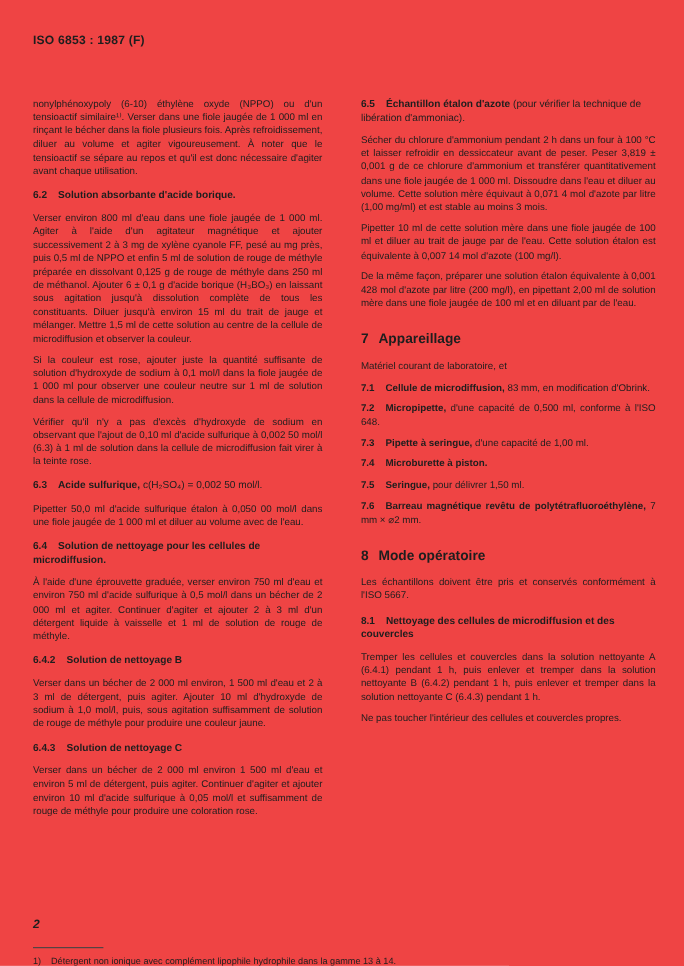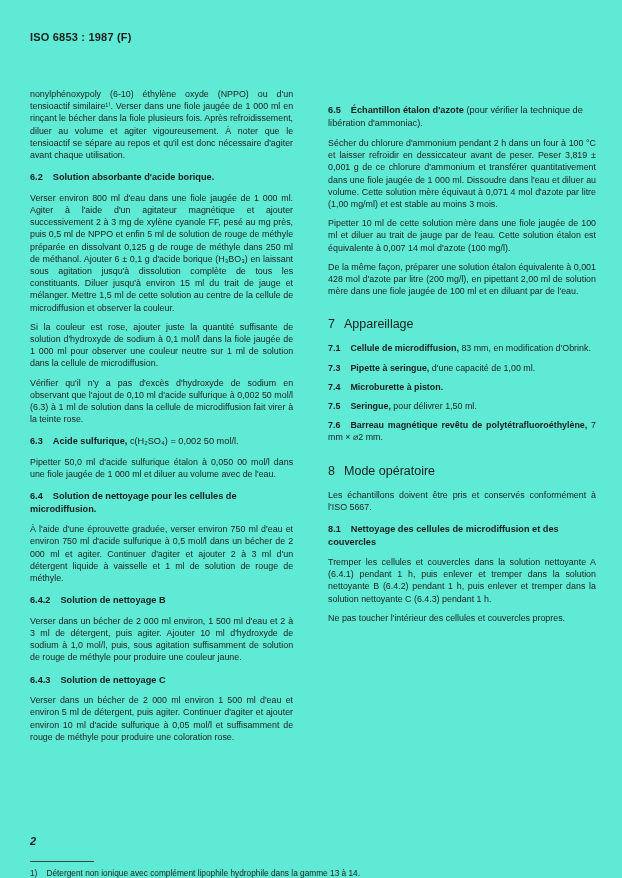--- a/index.html
+++ b/index.html
@@ -4,21 +4,21 @@
 <style>
   html,body { margin:0; padding:0; }
   body {
     background:#e8e8e6;
     font-family:"Liberation Sans","DejaVu Sans",sans-serif;
   }
   .page {
     position:relative;
     width:622px; height:878px;
     margin:0 auto;
-    background:#5eead4;
+    background:#ef4444;
     color:#1e1e1e;
     overflow:hidden;
   }
   .doc-header {
     position:absolute; top:31px; left:30px;
     font-size:11px; font-weight:bold; letter-spacing:.2px;
   }
   .columns {
     position:absolute; top:88px; left:30px;
     width:566px;
@@ -31,21 +31,21 @@
     margin:0 0 7px 0;
     text-align:justify;
   }
   .hsub {
     font-size:9.2px; font-weight:bold;
     margin:10px 0 8px 0;
     line-height:12.5px;
   }
   .hsub .num, .item .num { margin-right:10px; }
   .hbig {
-    font-size:12.5px; font-weight:normal;
+    font-size:12.5px; font-weight:bold;
     margin:20px 0 10px 0;
     line-height:15px;
   }
   .hbig .num { margin-right:9px; }
   .item { margin:0 0 10px 0; text-align:justify; }
   .b { font-weight:bold; }
   .rm { font-weight:normal; }
   .footnote-block {
     position:absolute; left:30px; top:822px; width:560px;
     font-size:8.3px; line-height:11px;margin-top:39px;
@@ -84,28 +84,30 @@
       <p>À l'aide d'une éprouvette graduée, verser environ 750 ml d'eau et environ 750 ml d'acide sulfurique à 0,5 mol/l dans un bécher de 2 000 ml et agiter. Continuer d'agiter et ajouter 2 à 3 ml d'un détergent liquide à vaisselle et 1 ml de solution de rouge de méthyle.</p>
 
       <h3 class="hsub"><span class="num">6.4.2</span><span>Solution de nettoyage B</span></h3>
       <p>Verser dans un bécher de 2 000 ml environ, 1 500 ml d'eau et 2 à 3 ml de détergent, puis agiter. Ajouter 10 ml d'hydroxyde de sodium à 1,0 mol/l, puis, sous agitation suffisamment de solution de rouge de méthyle pour produire une couleur jaune.</p>
 
       <h3 class="hsub"><span class="num">6.4.3</span><span>Solution de nettoyage C</span></h3>
       <p>Verser dans un bécher de 2 000 ml environ 1 500 ml d'eau et environ 5 ml de détergent, puis agiter. Continuer d'agiter et ajouter environ 10 ml d'acide sulfurique à 0,05 mol/l et suffisamment de rouge de méthyle pour produire une coloration rose.</p>
     </div>
 
     <div class="col col-right">
-      <h3 class="hsub" style="margin-top:16px"><span class="num">6.5</span><span>Échantillon étalon d'azote</span> <span class="rm">(pour vérifier la technique de libération d'ammoniac).</span></h3>
+      <h3 class="hsub" style="margin-top:0"><span class="num">6.5</span><span>Échantillon étalon d'azote</span> <span class="rm">(pour vérifier la technique de libération d'ammoniac).</span></h3>
       <p>Sécher du chlorure d'ammonium pendant 2 h dans un four à 100 °C et laisser refroidir en dessiccateur avant de peser. Peser 3,819 ± 0,001 g de ce chlorure d'ammonium et transférer quantitativement dans une fiole jaugée de 1 000 ml. Dissoudre dans l'eau et diluer au volume. Cette solution mère équivaut à 0,071 4 mol d'azote par litre (1,00 mg/ml) et est stable au moins 3 mois.</p>
       <p>Pipetter 10 ml de cette solution mère dans une fiole jaugée de 100 ml et diluer au trait de jauge par de l'eau. Cette solution étalon est équivalente à 0,007 14 mol d'azote (100 mg/l).</p>
       <p>De la même façon, préparer une solution étalon équivalente à 0,001 428 mol d'azote par litre (200 mg/l), en pipettant 2,00 ml de solution mère dans une fiole jaugée de 100 ml et en diluant par de l'eau.</p>
 
       <h2 class="hbig"><span class="num">7</span><span>Appareillage</span></h2>
+      <p>Matériel courant de laboratoire, et</p>
 
       <p class="item"><span class="num b">7.1</span><span class="b">Cellule de microdiffusion,</span> <span>83 mm, en modification d'Obrink.</span></p>
+      <p class="item"><span class="num b">7.2</span><span class="b">Micropipette,</span> <span>d'une capacité de 0,500 ml, conforme à l'ISO 648.</span></p>
       <p class="item"><span class="num b">7.3</span><span class="b">Pipette à seringue,</span> <span>d'une capacité de 1,00 ml.</span></p>
       <p class="item"><span class="num b">7.4</span><span class="b">Microburette à piston.</span> <span></span></p>
       <p class="item"><span class="num b">7.5</span><span class="b">Seringue,</span> <span>pour délivrer 1,50 ml.</span></p>
       <p class="item"><span class="num b">7.6</span><span class="b">Barreau magnétique revêtu de polytétrafluoroéthylène,</span> <span>7 mm × ⌀2 mm.</span></p>
 
       <h2 class="hbig"><span class="num">8</span><span>Mode opératoire</span></h2>
       <p>Les échantillons doivent être pris et conservés conformément à l'ISO 5667.</p>
 
       <h3 class="hsub"><span class="num">8.1</span><span>Nettoyage des cellules de microdiffusion et des couvercles</span></h3>
       <p>Tremper les cellules et couvercles dans la solution nettoyante A (6.4.1) pendant 1 h, puis enlever et tremper dans la solution nettoyante B (6.4.2) pendant 1 h, puis enlever et tremper dans la solution nettoyante C (6.4.3) pendant 1 h.</p>

